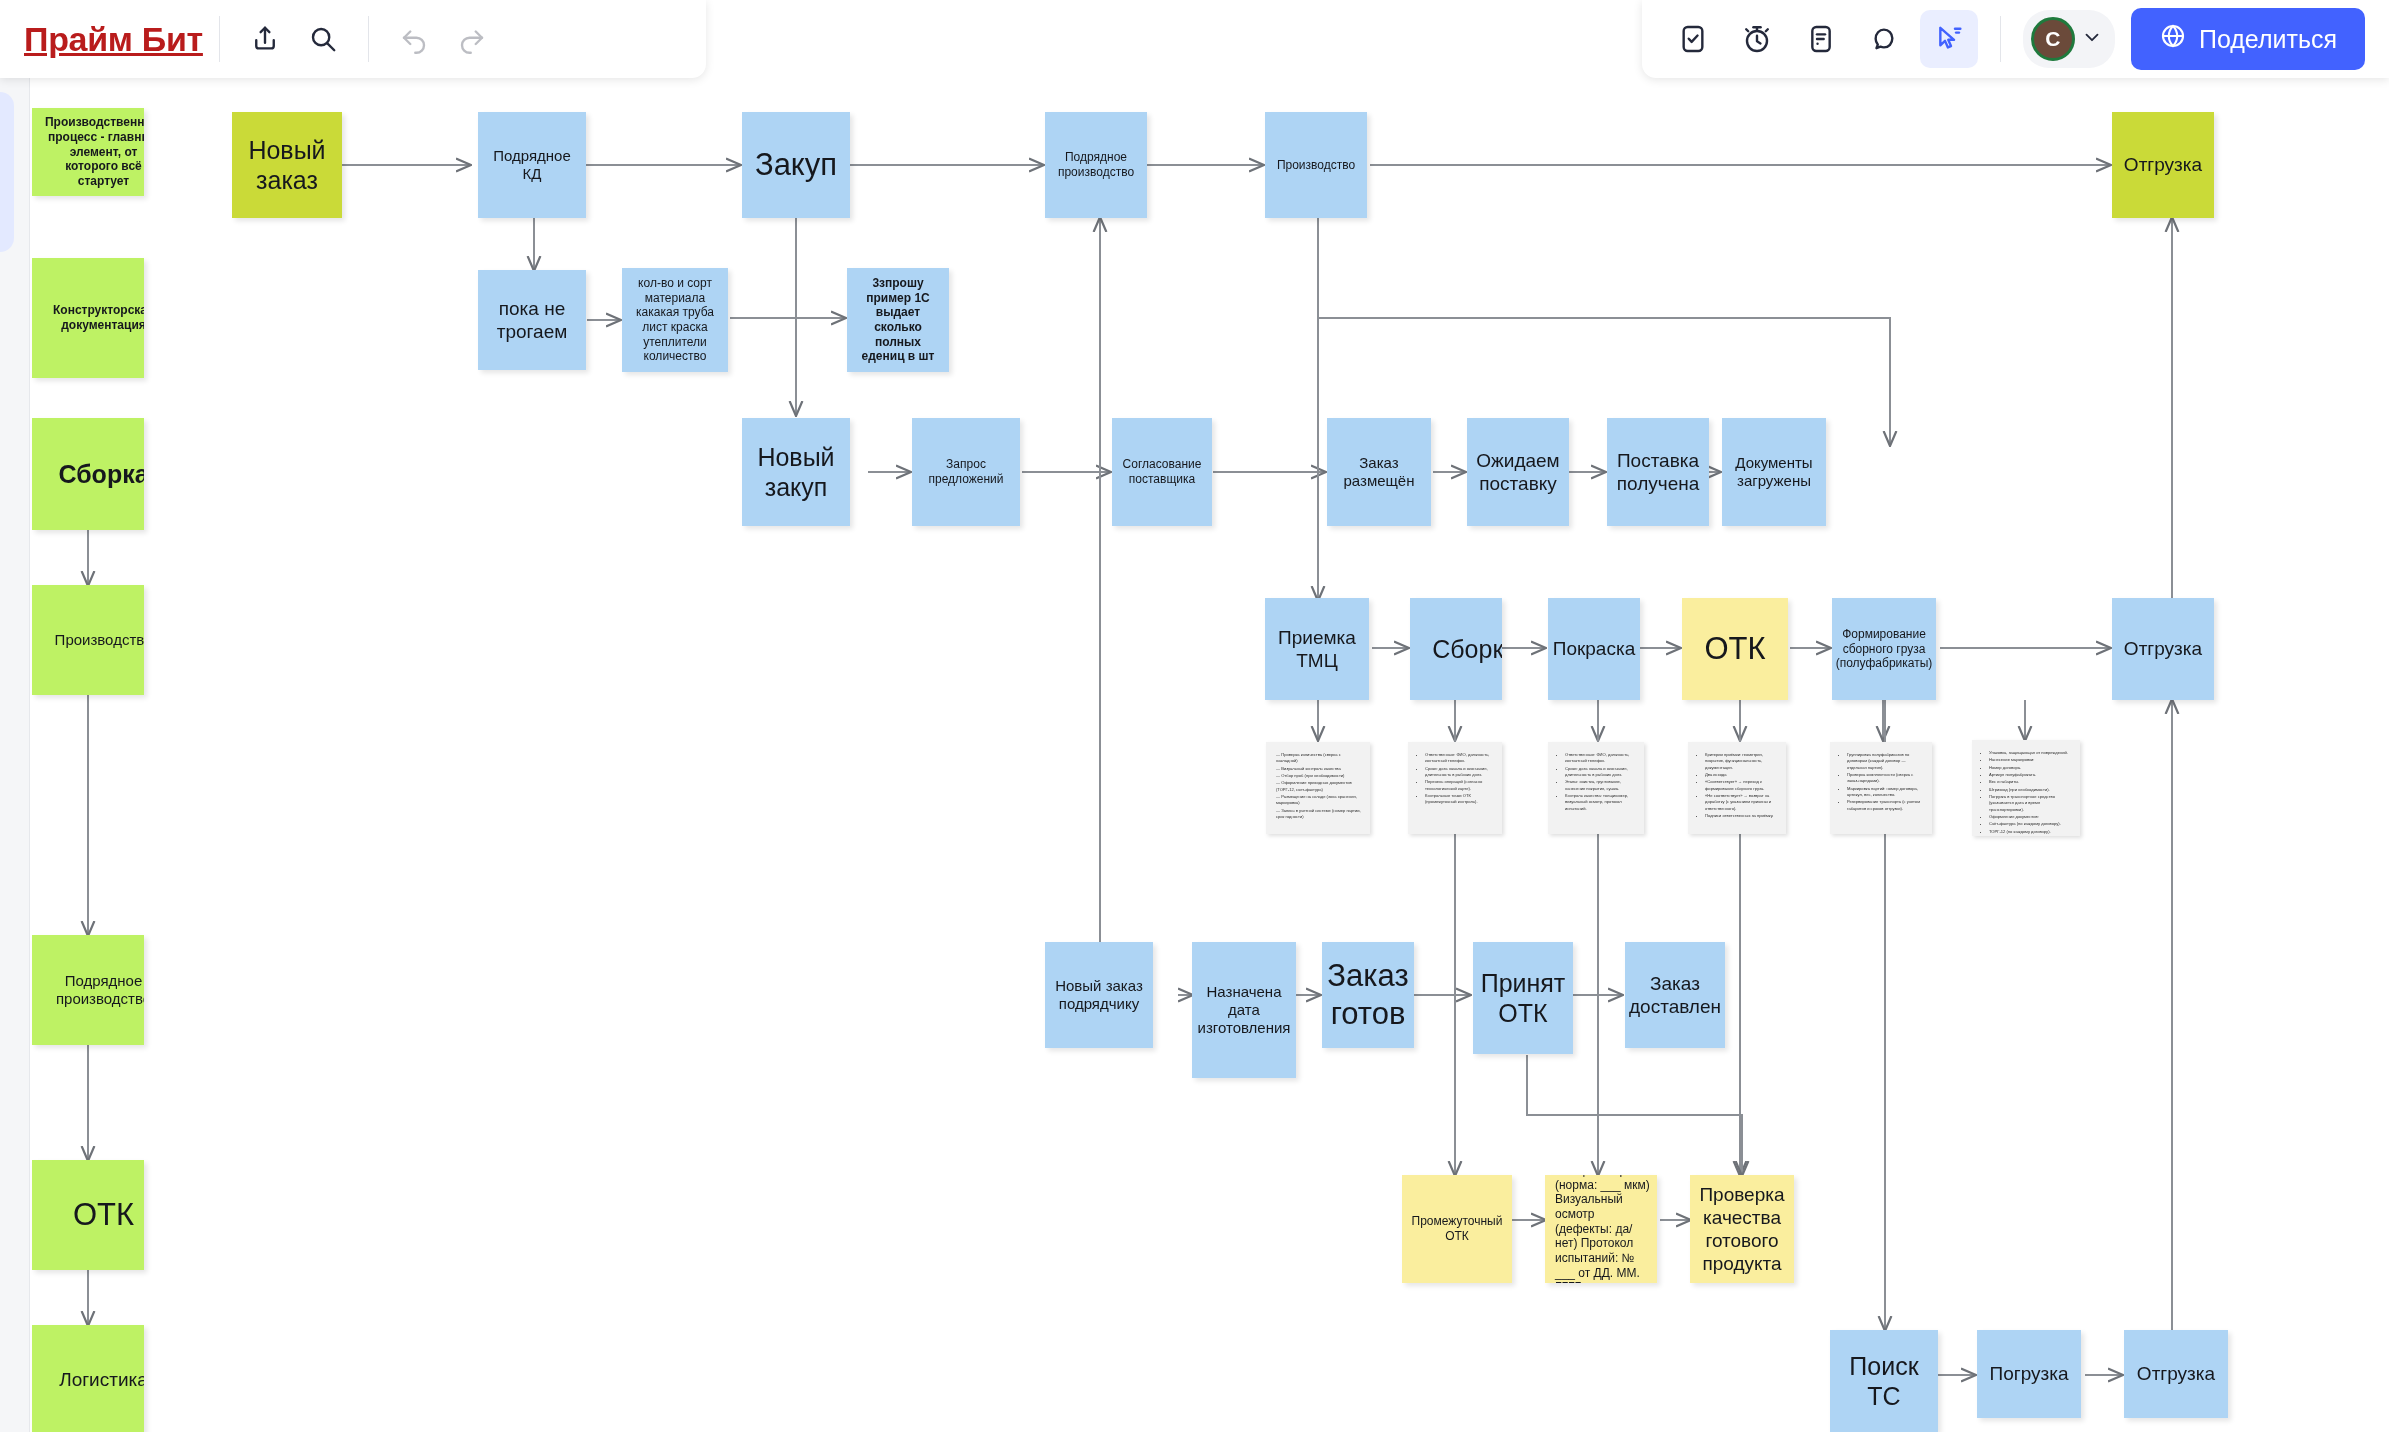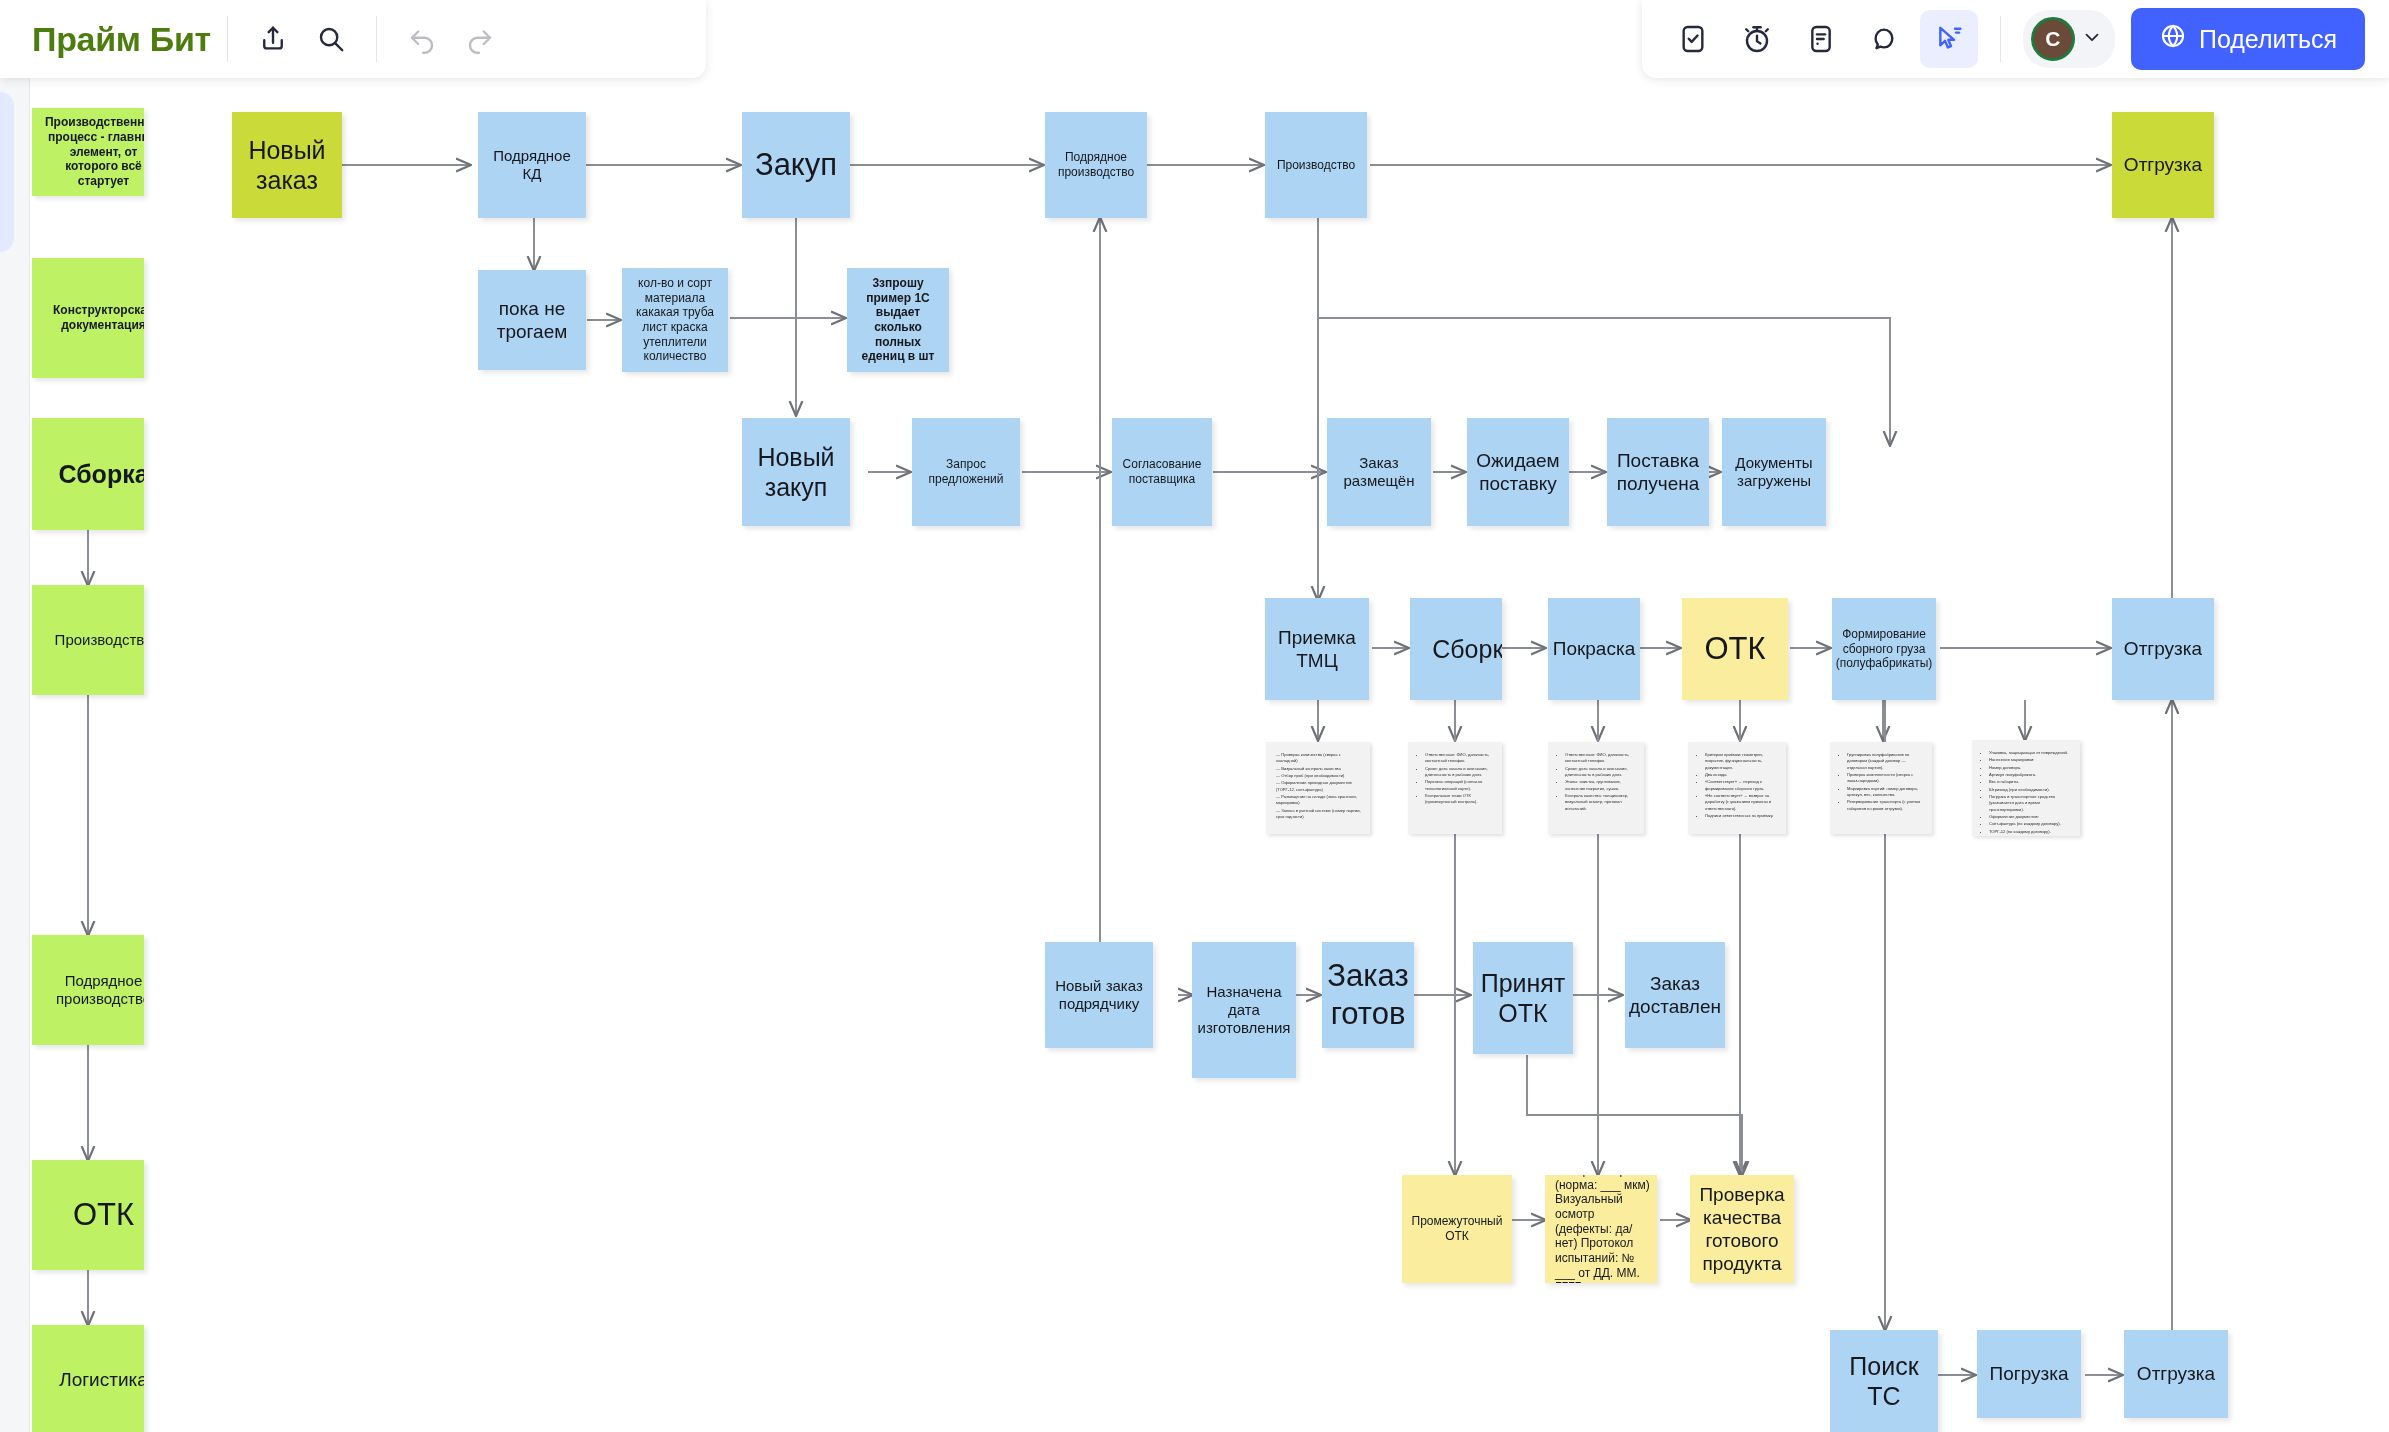--- a/index.html
+++ b/index.html
@@ -20,23 +20,24 @@
   .topbar-left {
     position: absolute; left: 0; top: 0;
     width: 706px; height: 78px;
     background: #ffffff;
     border-bottom-right-radius: 14px;
     box-shadow: 0 2px 10px rgba(0,0,0,0.10);
     display: flex; align-items: center;
     z-index: 50;
   }
   .board-title {
-    font-size: 34px; font-weight: 700; color: #4d7c0f;
-    padding-left: 32px; letter-spacing: -0.3px;
+    font-size: 34px; font-weight: 700; color: #b91c1c;
+    padding-left: 24px; letter-spacing: -0.3px;
     white-space: nowrap;
+    text-decoration: underline;
   }
   .vdiv { width: 1px; height: 46px; background: #e3e5ea; margin: 0 16px; }
   .tbtn {
     width: 58px; height: 58px;
     display: flex; align-items: center; justify-content: center;
     border-radius: 10px; cursor: pointer; background: transparent;
   }
   .tbtn.disabled { opacity: 0.30; cursor: default; }
   .tbtn.active { background: #eaeeff; }
 

